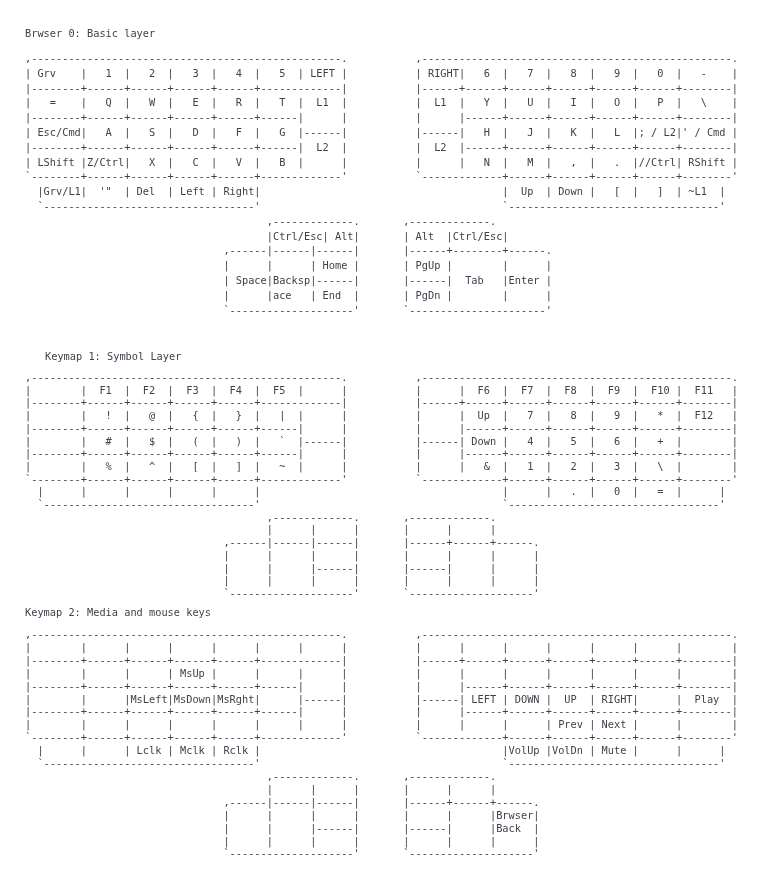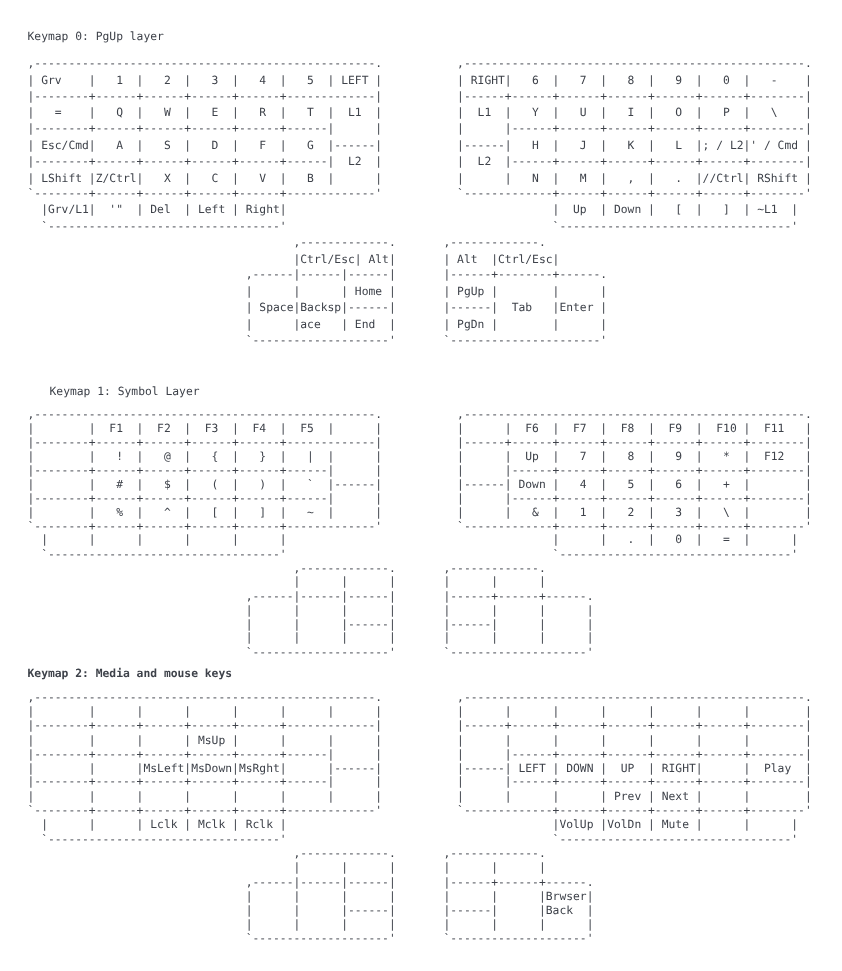--- a/index.html
+++ b/index.html
@@ -25,29 +25,29 @@
     font-family: "DejaVu Sans Mono", "Liberation Mono", monospace;
     font-size: 10.3px;
     color: #3e424a;
     white-space: pre;
     letter-spacing: 0;
   }
   #title-0 { top: 28px; }
   #pre-0   { top: 51px;  line-height: 14.8px; }
   #title-1 { top: 351px; margin-left: 20px; }
   #pre-1   { top: 371px; line-height: 12.7px; }
-  #title-2 { top: 607px; font-weight: bold; }
+  #title-2 { top: 607px; }
   #pre-2   { top: 628px; line-height: 12.9px; }
 </style>
 </head>
 <body>
 
 <div>
 
-  <div class="sec-title" id="title-0">Keymap 0: PgUp layer</div>
+  <div class="sec-title" id="title-0">Brwser 0: Basic layer</div>
   <pre class="ascii" id="pre-0">,--------------------------------------------------.           ,--------------------------------------------------.
 | Grv    |   1  |   2  |   3  |   4  |   5  | LEFT |           | RIGHT|   6  |   7  |   8  |   9  |   0  |   -    |
 |--------+------+------+------+------+-------------|           |------+------+------+------+------+------+--------|
 |   =    |   Q  |   W  |   E  |   R  |   T  |  L1  |           |  L1  |   Y  |   U  |   I  |   O  |   P  |   \    |
 |--------+------+------+------+------+------|      |           |      |------+------+------+------+------+--------|
 | Esc/Cmd|   A  |   S  |   D  |   F  |   G  |------|           |------|   H  |   J  |   K  |   L  |; / L2|' / Cmd |
 |--------+------+------+------+------+------|  L2  |           |  L2  |------+------+------+------+------+--------|
 | LShift |Z/Ctrl|   X  |   C  |   V  |   B  |      |           |      |   N  |   M  |   ,  |   .  |//Ctrl| RShift |
 `--------+------+------+------+------+-------------'           `-------------+------+------+------+------+--------'
   |Grv/L1|  '"  | Del  | Left | Right|                                       |  Up  | Down |   [  |   ]  | ~L1  |

